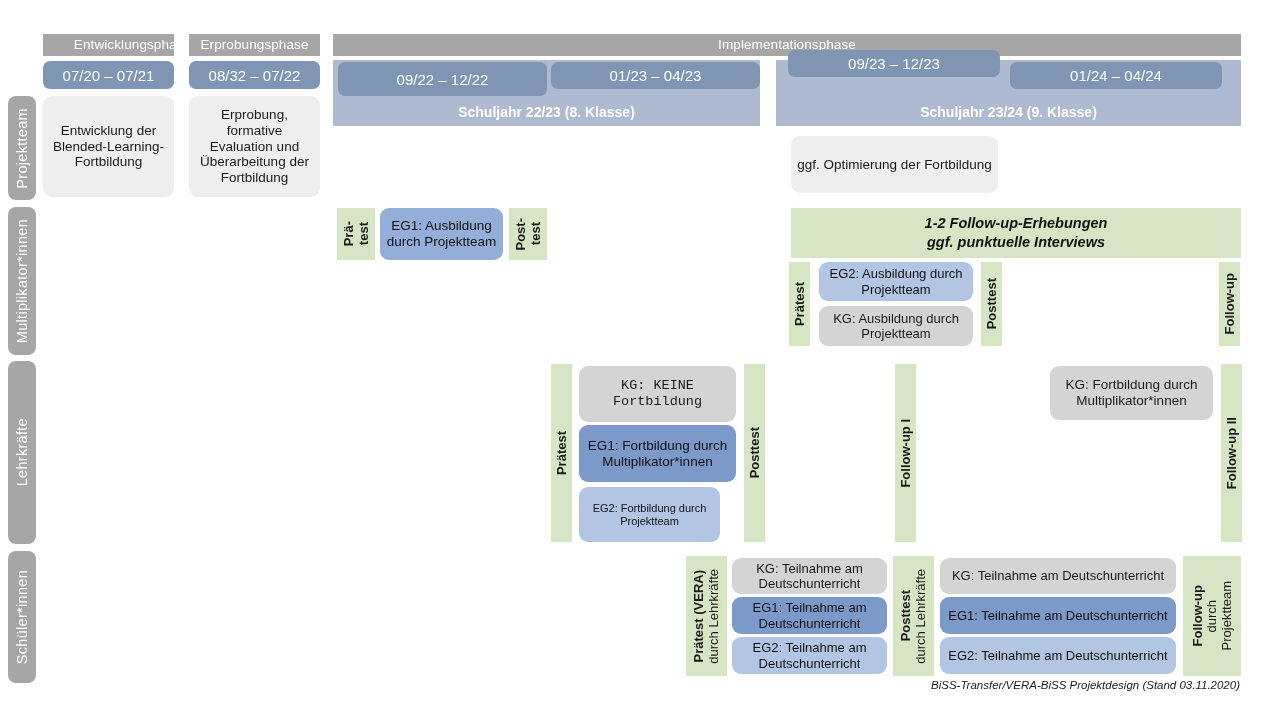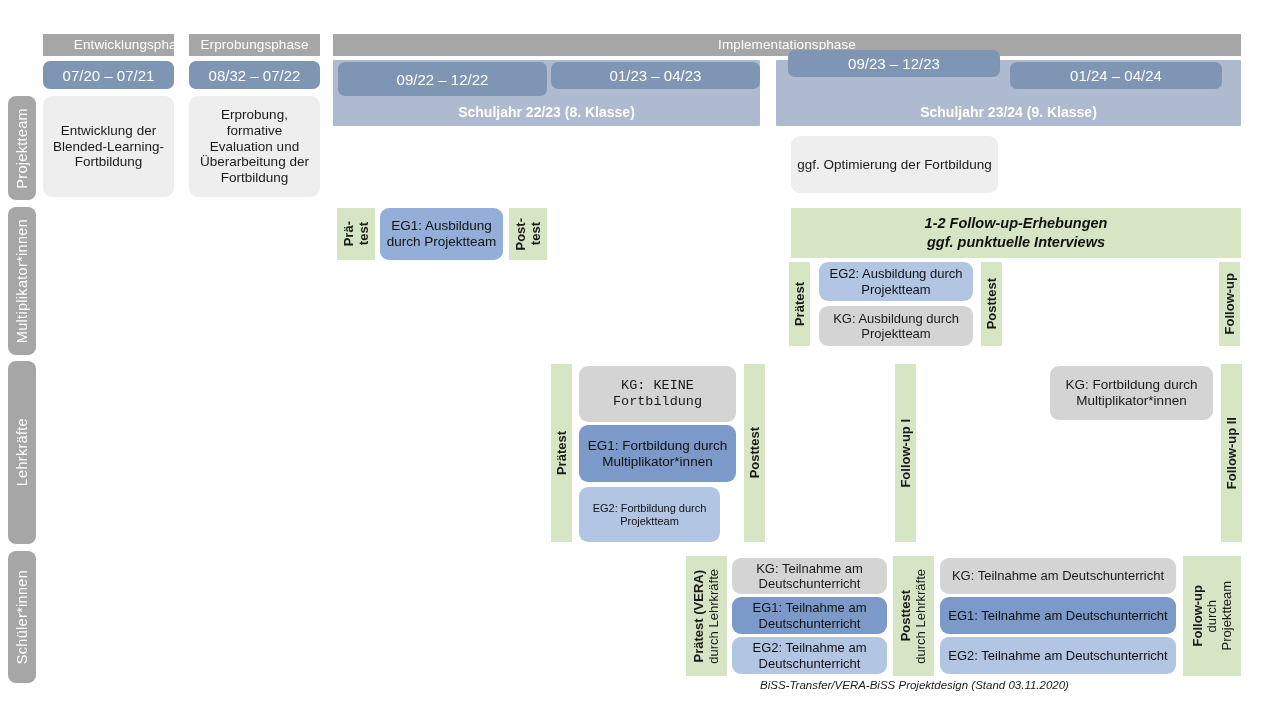--- a/index.html
+++ b/index.html
@@ -77,21 +77,21 @@
   .greenwide{
     background:#d6e6c5;color:#111111;
     display:flex;flex-direction:column;align-items:center;justify-content:center;
     font-weight:bold;line-height:1.3;
   }
   .vpair{display:flex;flex-direction:row;align-items:center;justify-content:center;height:100%;gap:1px;}
 
   
   .footer{
     font-style:italic;font-size:11.5px;color:#1a1a1a;
-    text-align:left;white-space:nowrap;
+    text-align:right;white-space:nowrap;
   }
 </style>
 </head>
 <body>
 
 <div id="stage">
 
   <div class="abs phasebar" style="left:43px;top:34px;width:131px;height:22px;padding-left:48px;">
     <span>Entwicklungsphase</span>
   </div>

